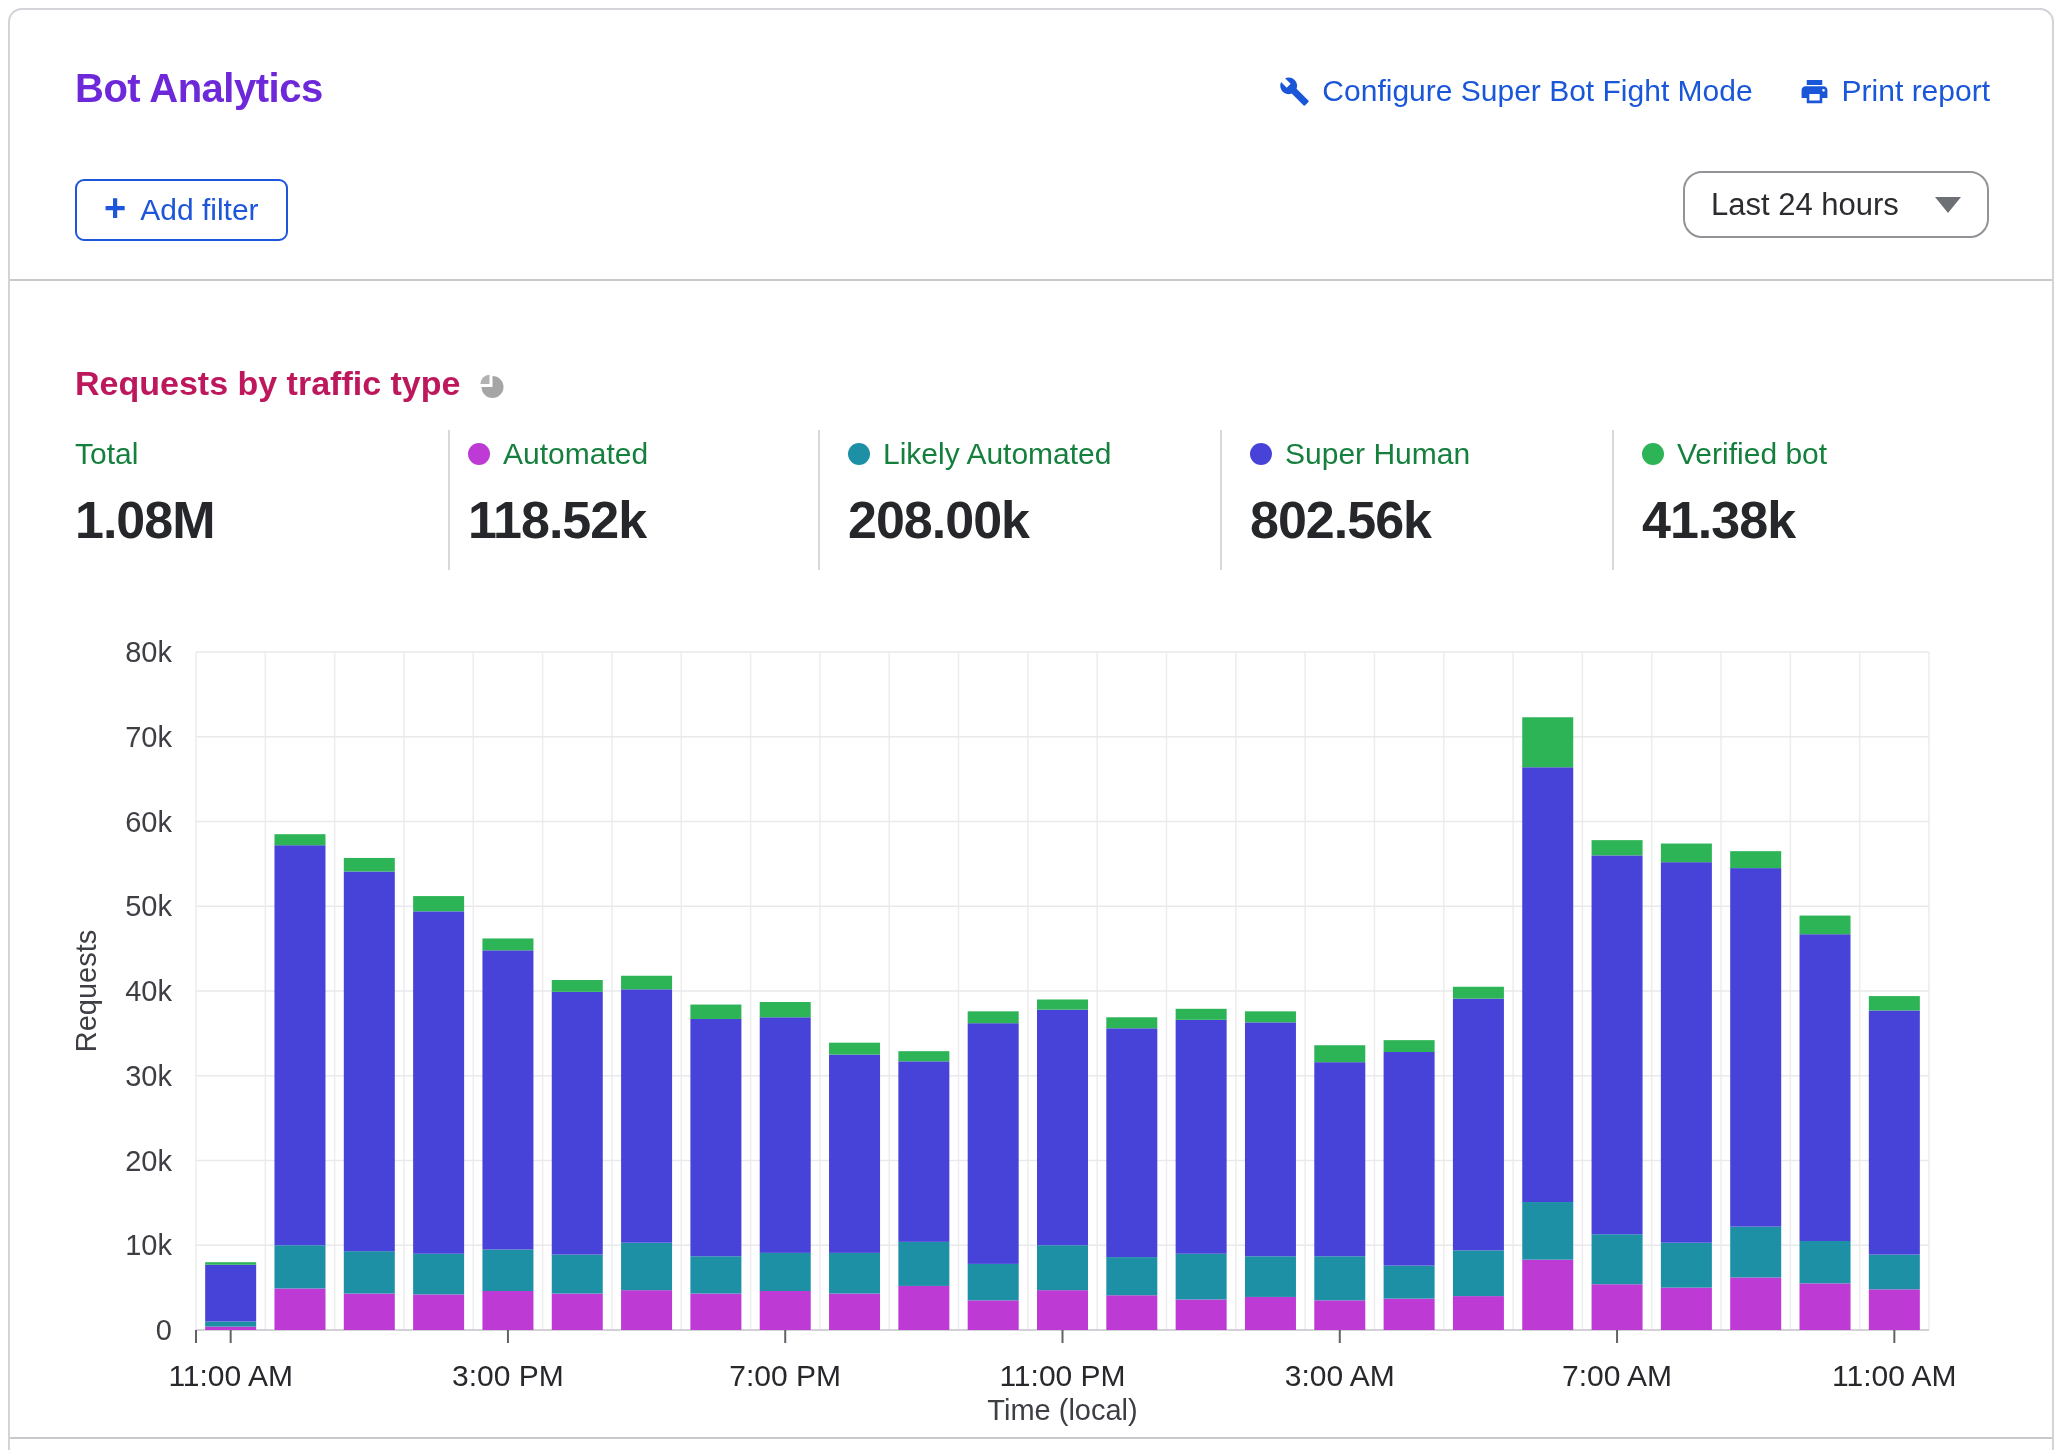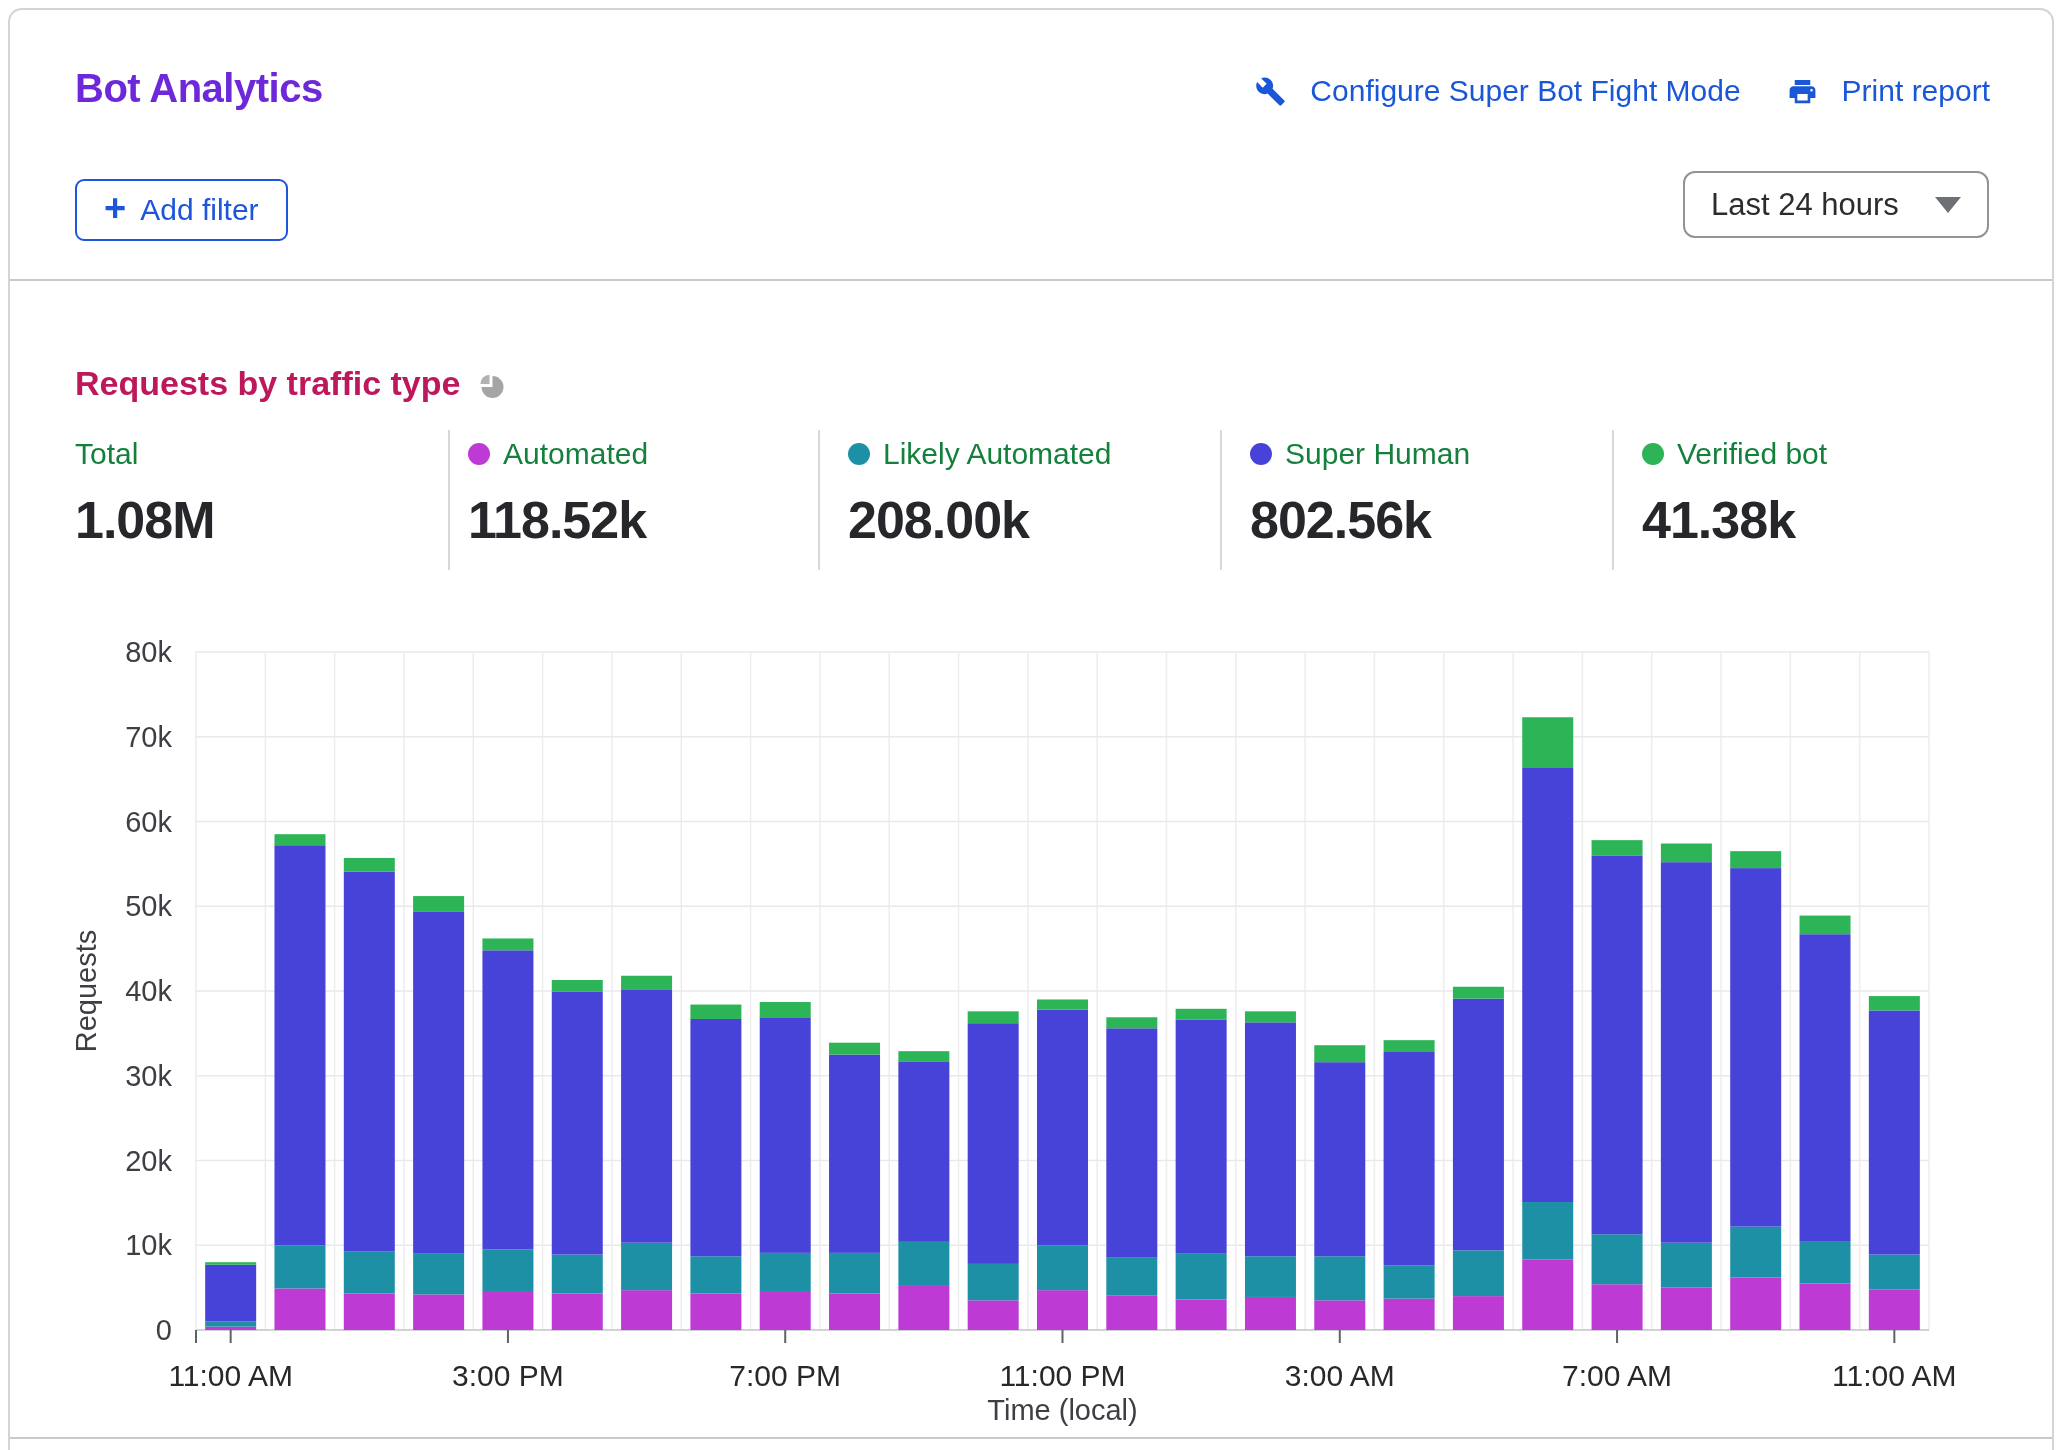--- a/index.html
+++ b/index.html
@@ -8,33 +8,33 @@
 
   .card-frame { position:absolute; left:8px; top:8px; width:2046px; height:1442px;
     border:2px solid #d4d4d8; border-bottom:none; border-radius:14px 14px 0 0;
     pointer-events:none; }
 
   .page-title { position:absolute; left:75px; top:66px; font-size:40px; font-weight:700;
     color:#6d28d9; letter-spacing:-0.5px; }
 
   .header-links { position:absolute; top:74px; right:72px; display:flex; gap:46px;
     align-items:center; }
-  .hlink { display:flex; align-items:center; gap:24px; color:#1956d8; font-size:30px;
+  .hlink { display:flex; align-items:center; gap:12px; color:#1956d8; font-size:30px;
     cursor:pointer; white-space:nowrap; }
   .hlink svg { width:31px; height:31px; flex:0 0 auto; }
 
   .add-filter-btn { position:absolute; left:75px; top:179px; height:62px;
     display:inline-flex; align-items:center; gap:14px; padding:0 27px;
     border:2px solid #1d55db; border-radius:9px; background:#ffffff; color:#1d55db;
     font-size:30px; cursor:pointer; font-family:inherit; }
   .add-filter-btn .plus { font-size:38px; font-weight:600; line-height:1;
     position:relative; top:-2px; }
 
   .range-select { position:absolute; left:1683px; top:171px; width:306px; height:67px;
-    border:2px solid #929297; border-radius:12px; background:#ffffff;
+    border:2px solid #929297; border-radius:19px; background:#ffffff;
     display:flex; align-items:center; padding:0 26px; cursor:pointer;text-align:center; }
   .range-select .value { font-size:31px; color:#2b2c30; }
   .caret { margin-left:auto; width:0; height:0; border-left:13px solid transparent;
     border-right:13px solid transparent; border-top:16px solid #6d7075; }
 
   .divider { position:absolute; left:10px; right:10px; height:2px; background:#c9c9cd; }
   .divider.top { top:279px; }
   .divider.bottom { top:1437px; }
 
   .section-title { position:absolute; left:75px; top:364px; font-size:34px;

